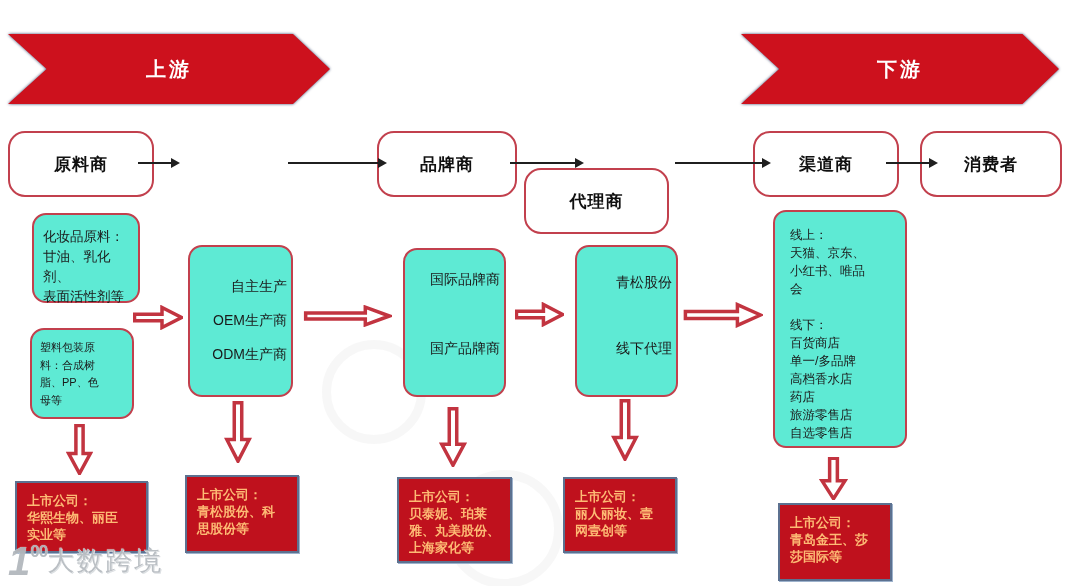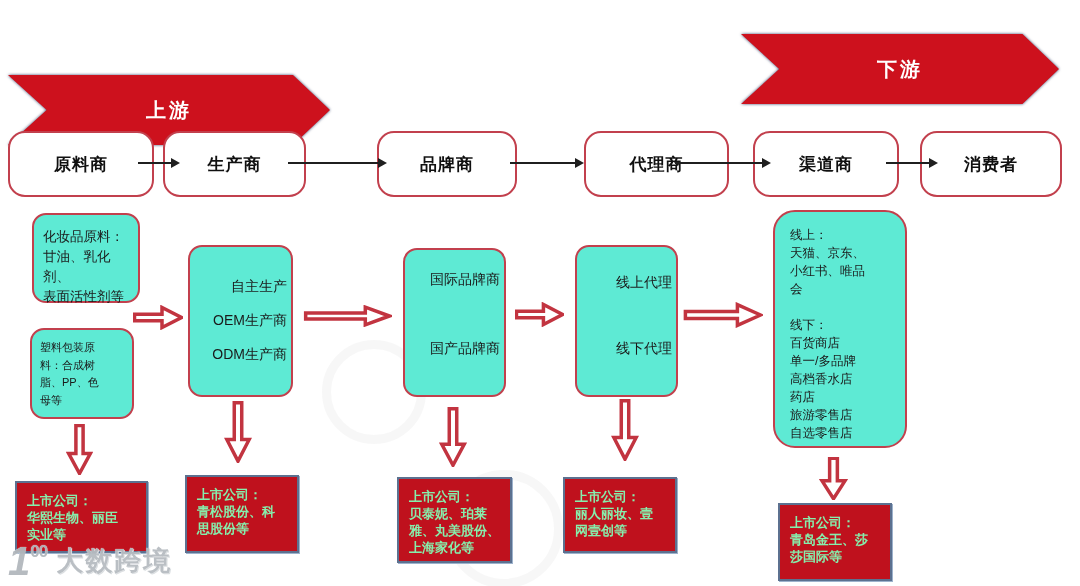--- a/index.html
+++ b/index.html
@@ -25,64 +25,61 @@
   .harrow{position:absolute;top:162px;height:2px;background:#1f1f1f;}
   .harrow::after{content:"";position:absolute;right:-2px;top:-4.5px;width:0;height:0;
     border-left:9px solid #1f1f1f;border-top:5px solid transparent;border-bottom:5px solid transparent;}
   
   .detail{position:absolute;background:#5eead4;border:2px solid #c2404d;border-radius:14px;
     color:#1a1a1a;white-space:pre-line;box-sizing:border-box;}
   .detail.left{text-align:left;}
   .detail.center{text-align:right;}
   
   .listed{position:absolute;background:#bf111d;border:2px solid #5c7190;
-    color:#86efac;font-weight:bold;font-size:13px;line-height:17px;
+    color:#fdba74;font-weight:bold;font-size:13px;line-height:17px;
     white-space:pre-line;padding:9px 10px;box-sizing:border-box;text-align:left;
     box-shadow:1px 1px 0 #9db2cc;}
   
   .oarrow{position:absolute;}
   .oarrow svg{display:block;width:100%;height:100%;}
   
   .wm{position:absolute;left:8px;top:541px;display:flex;align-items:flex-start;
     color:#b3b8bd;opacity:.95;user-select:none;}
   .wm-digit{font-size:40px;line-height:40px;font-weight:bold;font-style:italic;
     text-shadow:0 0 1px #fff;}
   .wm-sup{font-size:17px;line-height:17px;font-weight:bold;margin-top:2px;letter-spacing:-1px;
     text-shadow:0 0 1px #fff;}
-  .wm-brand{font-size:27px;line-height:40px;font-weight:bold;margin-left:9px;letter-spacing:2px;
+  .wm-brand{font-size:27px;line-height:40px;font-weight:normal;letter-spacing:2px;
     color:#b7bcc1;text-shadow:0 0 1px #fff,1px 1px 0 #d8dcdf;}
   
   .ring{position:absolute;border-radius:50%;border:9px solid rgba(150,150,155,.08);}
 </style>
 </head>
 <body>
 
 <div id="stage">
 
   <div class="ring" style="left:322px;top:340px;width:86px;height:86px;"></div>
   <div class="ring" style="left:445px;top:470px;width:100px;height:100px;"></div>
 
 
-  <div class="banner-wrap" style="left:8px;width:322px;margin-top:41px;">
+  <div class="banner-wrap" style="left:8px;width:322px;">
     <div class="banner">上游</div>
   </div>
   <div class="banner-wrap" style="left:741px;width:318px;">
     <div class="banner">下游</div>
   </div>
 
   <div class="node" style="left:8px;width:142px;text-align:right;">
     <span>原料商</span>
   </div>
-  <div class="node" style="left:163px;width:139px;">
-    <span>生产商</span>
-  </div>
   <div class="node" style="left:377px;width:136px;">
     <span>品牌商</span>
   </div>
-  <div class="node" style="left:584px;width:141px;">
+  <div class="node" style="left:524px;width:141px;margin-top:37px;">
     <span>代理商</span>
   </div>
   <div class="node" style="left:753px;width:142px;">
     <span>渠道商</span>
   </div>
   <div class="node" style="left:920px;width:138px;">
     <span>消费者</span>
   </div>
 
   <div class="harrow" style="left:138px;width:40px;"></div>
@@ -104,26 +101,26 @@
 
 OEM生产商
 
 ODM生产商</div>
 
   <div class="detail center" style="left:403px;top:248px;width:103px;height:149px;font-size:14px;line-height:23px;padding:18px 4px 0 4px;font-weight:500;">国际品牌商
 
 
 国产品牌商</div>
 
-  <div class="detail center" style="left:575px;top:245px;width:103px;height:152px;font-size:14px;line-height:22px;padding:24px 4px 0 4px;font-weight:500;">线上代理
+  <div class="detail center" style="left:575px;top:245px;width:103px;height:152px;font-size:14px;line-height:22px;padding:24px 4px 0 4px;font-weight:500;">青松股份
 
 
 线下代理</div>
 
-  <div class="detail left" style="left:773px;top:210px;width:134px;height:238px;font-size:12.5px;line-height:18px;padding:14px 8px 6px 15px;font-weight:500;border-radius:22px;">线上：
+  <div class="detail left" style="left:773px;top:210px;width:134px;height:238px;font-size:12.5px;line-height:18px;padding:14px 8px 6px 15px;font-weight:500;border-radius:13px;">线上：
 天猫、京东、
 小红书、唯品
 会
 
 线下：
 百货商店
 单一/多品牌
 高档香水店
 药店
 旅游零售店

